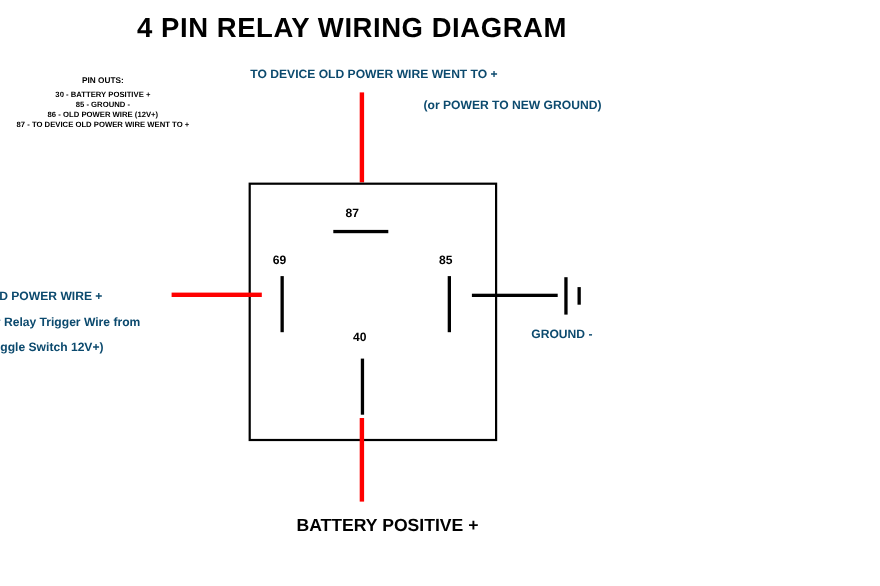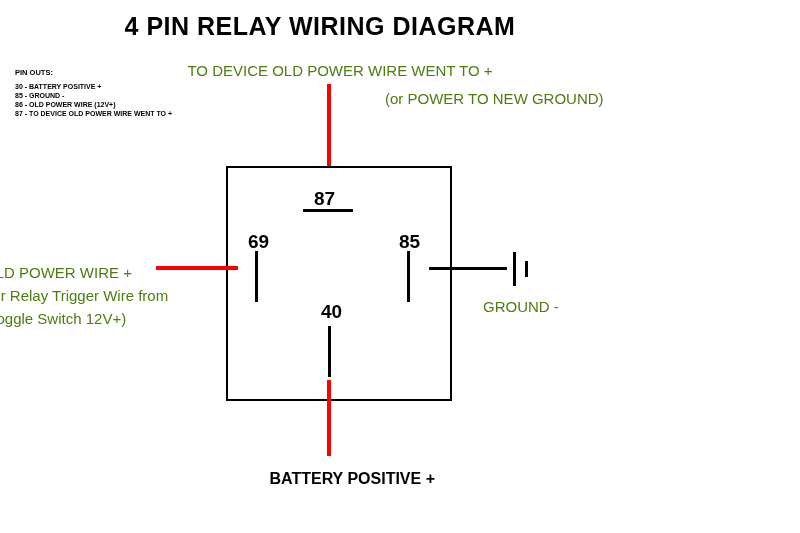--- a/index.html
+++ b/index.html
@@ -21,30 +21,31 @@
     left: 60px; top: 12px; width: 520px;
     text-align: center;
     font-size: 25px; font-weight: bold; color: #000000;
     letter-spacing: 0.5px;
     white-space: nowrap;
   }
 
   #pinouts {
     left: 15px; top: 68px;
     color: #000000;
+    text-align: center;
   }
   #pinouts .po-head {
     font-size: 7.5px; font-weight: bold; margin-bottom: 5px;
   }
   #pinouts .po-item {
     font-size: 7px; font-weight: bold; line-height: 9px;
     white-space: nowrap;
   }
 
-  .lbl15 { font-size: 15px; font-weight: normal; color: #4d7c0f; white-space: nowrap; }
+  .lbl15 { font-size: 11px; font-weight: bold; color: #0c4a6e; white-space: nowrap; }
   .lbl16 { font-size: 16px; font-weight: bold; color: #000000; white-space: nowrap; }
 
   #top-label-1 { left: 140px; top: 62px; width: 400px; text-align: center; }
   #top-label-2 { left: 385px; top: 90px; }
 
   #left-label-1 { left: -16px; top: 264px; }
   #left-label-2 { left: -16px; top: 287px; }
   #left-label-3 { left: -16px; top: 310px; }
 
   #ground-label { left: 483px; top: 298px; }
@@ -52,21 +53,21 @@
   #bottom-label { left: 225px; top: 470px; width: 210px; text-align: right; }
 
   
   #relay-box {
     left: 226px; top: 166px; width: 222px; height: 231px;
     border: 2px solid #000000;
     background: #ffffff;
   }
 
   
-  .pin-num { font-size: 19px; font-weight: bold; color: #000000; }
+  .pin-num { font-size: 11px; font-weight: bold; color: #000000; }
   #pin87-label { left: 314px; top: 188px; }
   #pin86-label { left: 248px; top: 231px; }
   #pin85-label { left: 399px; top: 231px; }
   #pin30-label { left: 321px; top: 301px; }
 
   
   .blade { background: #000000; }
   #pin87-blade { left: 303px; top: 209px; width: 50px; height: 3px; }
   #pin86-blade { left: 255px; top: 251px; width: 3px;  height: 51px; }
   #pin85-blade { left: 407px; top: 251px; width: 3px;  height: 51px; }

